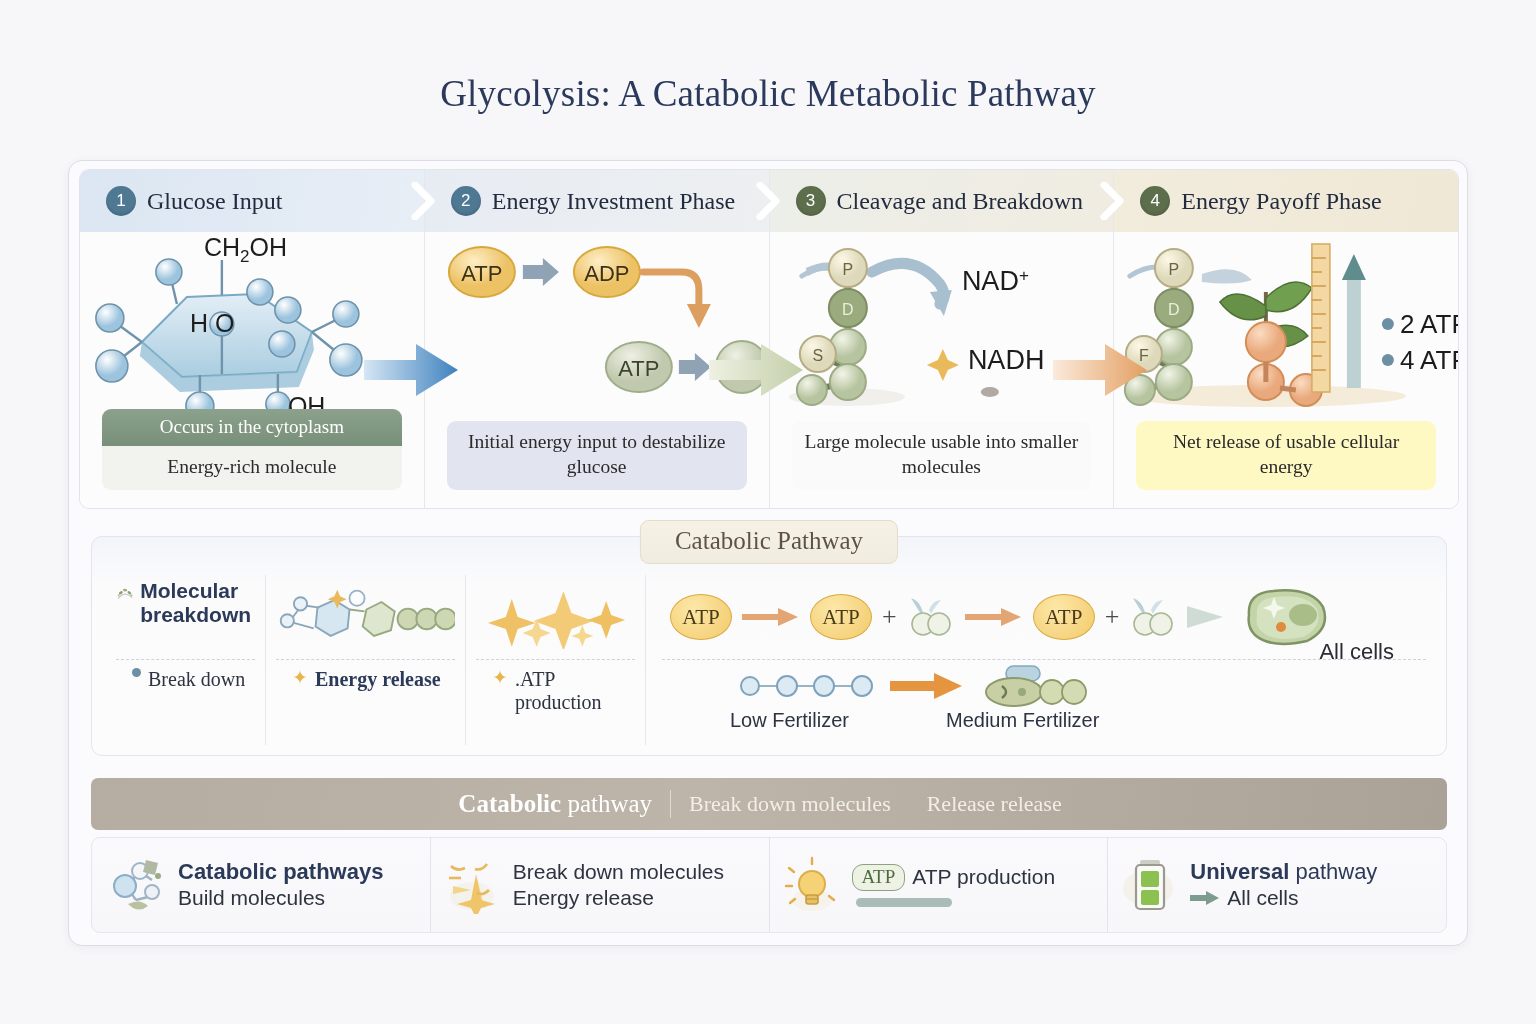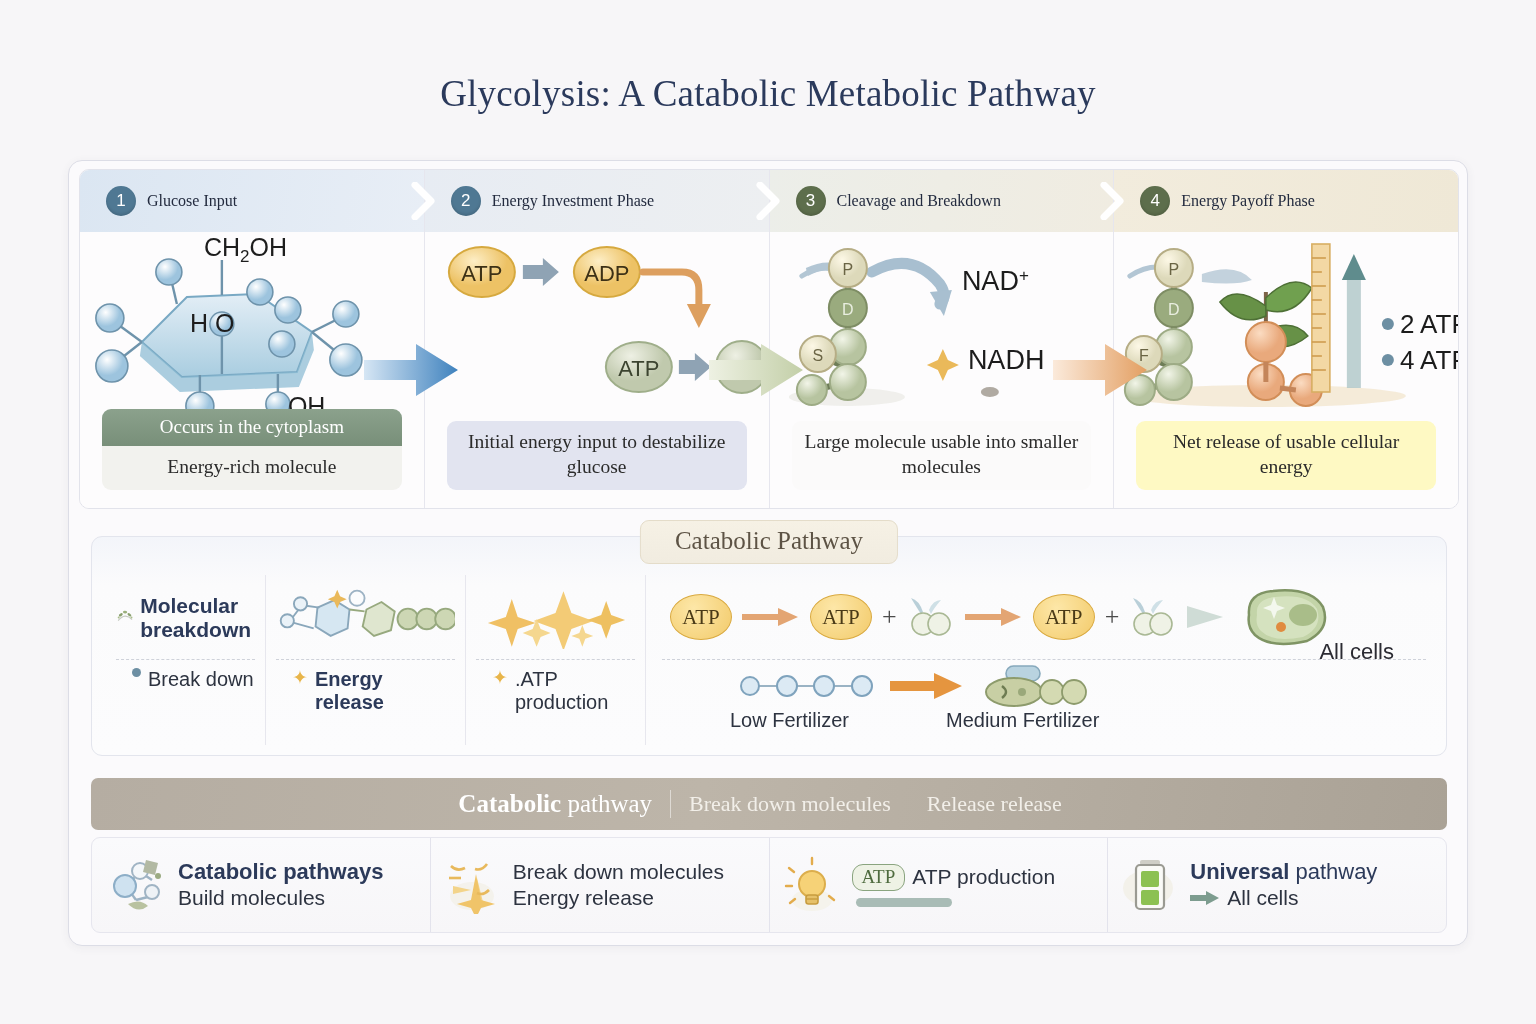--- a/index.html
+++ b/index.html
@@ -83,21 +83,21 @@
     font-family: "Liberation Sans", sans-serif;
     flex-shrink: 0;
     box-shadow: inset 0 -2px 3px rgba(0,0,0,.12);
   }
   .step-col:nth-child(1) .step-num,
   .step-col:nth-child(2) .step-num { background: #4f7893; }
   .step-col:nth-child(3) .step-num,
   .step-col:nth-child(4) .step-num { background: #5d6e4c; }
 
   .step-title {
-    font-size: 16px;
+    font-size: 24px;
     color: #232b3f;
     line-height: 1.12;
     font-family: "Liberation Serif", serif;
     max-width: 250px;
   }
 
   .chev {
     position: absolute;
     right: -13px; top: 12px;
     width: 26px; height: 38px;
@@ -170,36 +170,36 @@
     inset: 38px 14px 10px 14px;
     display: flex;
   }
   .mfeat {
     width: 160px;
     border-right: 1px solid #e7e7ee;
     padding: 4px 10px 0;
     position: relative;
   }
   .mfeat-top {
-    display: flex; align-items: center; gap: 6px;
+    display: flex; align-items: flex-start; gap: 6px;
     height: 78px;
   }
   .mfeat-title {
     font-size: 21px; font-weight: bold;
     color: #2c3a5a; line-height: 1.12;
     font-family: "Liberation Sans", sans-serif;
   }
   .mdash {
     border-top: 1px dashed #cfd2da;
     margin: 2px 0 8px;
   }
   .mfeat-bot { display: flex; align-items: flex-start; gap: 7px; padding-left: 16px; }
   .mfeat-sub {
     font-size: 20px; color: #2d3340; line-height: 1.15;
-    font-family: Liberation Sans, sans-serif;
+    font-family: Liberation Serif, serif;
   }
   .mfeat-sub.b { font-weight: bold; color: #2c3a5a; }
 
   .mright { flex: 1; position: relative; padding-left: 10px; }
   .chain-row {
     display: flex; align-items: center; gap: 10px;
     height: 84px; padding-left: 14px;
   }
   .atp-pill {
     width: 62px; height: 46px;

